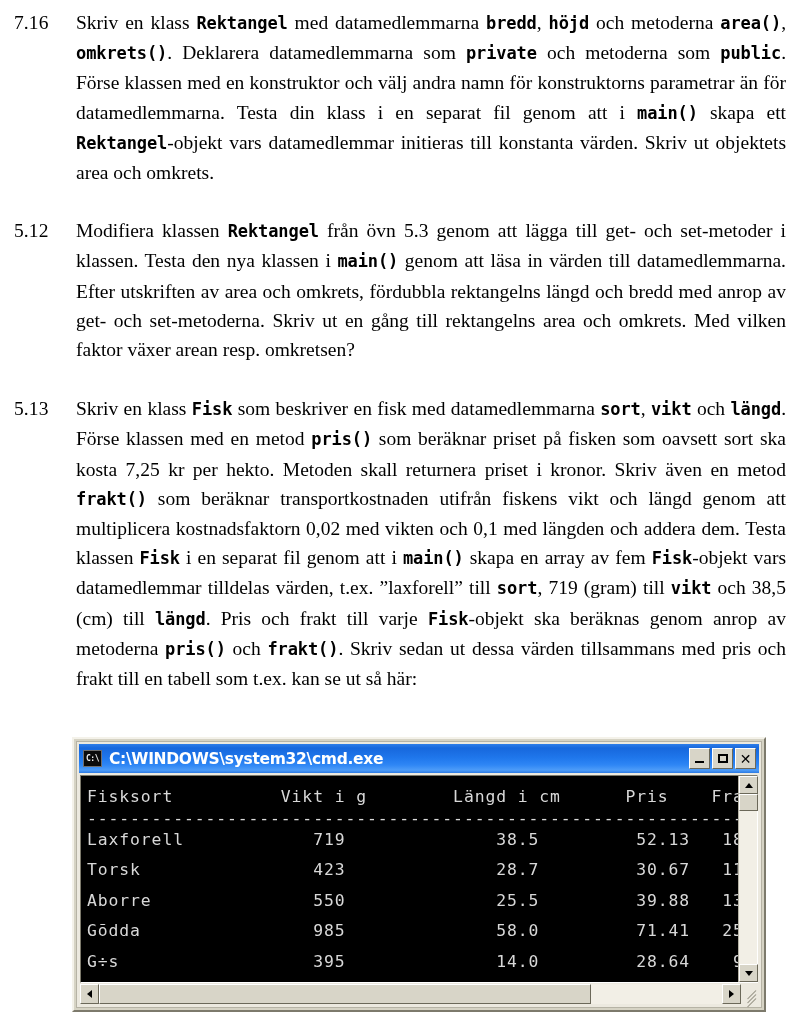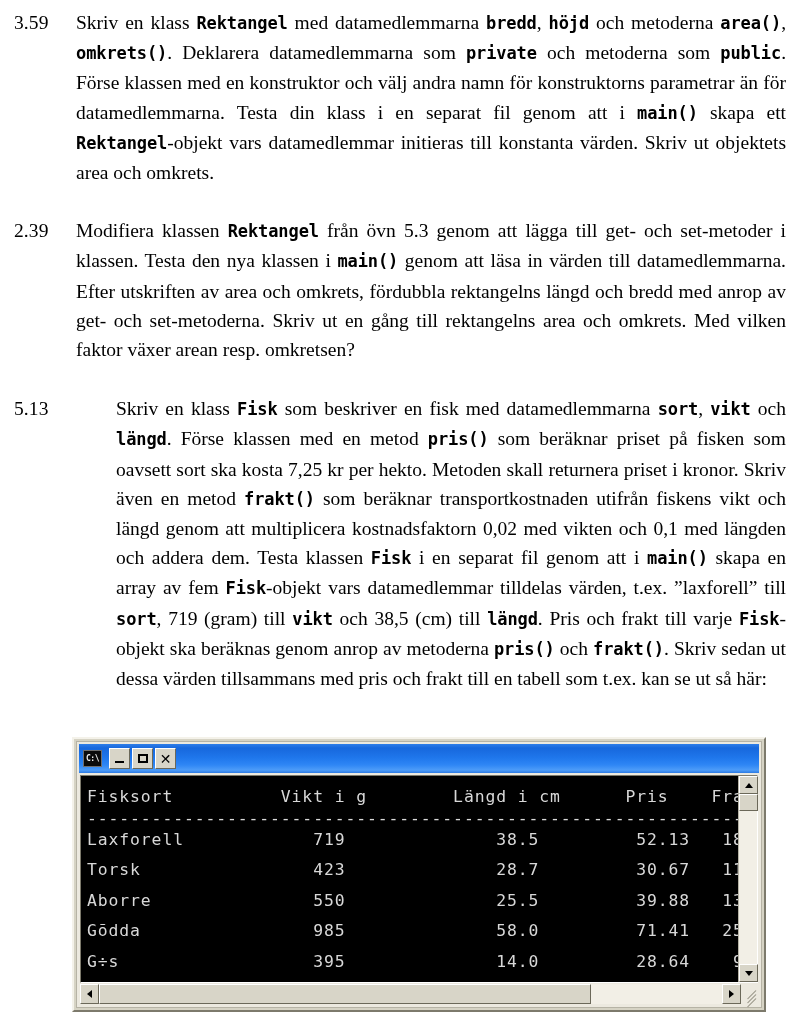--- a/index.html
+++ b/index.html
@@ -49,21 +49,21 @@
   code, .mono {
     font-family: "DejaVu Sans Mono", "Liberation Mono", monospace;
     font-size: 17px;
     font-weight: bold;
     letter-spacing: -0.1px;
   }
   .it { }
 
   #ex-511 { margin-top: 8px; }
   #ex-512 { margin-top: 29px; }
-  #ex-513 { margin-top: 30px; gap: 40px; }
+  #ex-513 { margin-top: 30px; }
 
   
   .console-window {
     position: absolute;
     left: 72px;
     top: 737px;
     width: 694px;
     height: 275px;
     background: #d6d3c4;
     border-top: 2px solid #f4f2ea;
@@ -323,47 +323,48 @@
   .grip i:nth-child(1) { bottom: 13px; }
   .grip i:nth-child(2) { bottom: 9px; }
   .grip i:nth-child(3) { bottom: 5px; }
 </style>
 </head>
 <body>
 
 <div class="page">
 
   <div class="exercise" id="ex-511">
-    <div class="ex-num">3.59</div>
+    <div class="ex-num">7.16</div>
     <div class="ex-body">
       <p><span>Skriv en klass </span><code>Rektangel</code><span> med datamedlemmarna </span><code>bredd</code><span>, </span><code>höjd</code><span> och metoderna </span><code>area()</code><span>, </span><code>omkrets()</code><span>. Deklarera datamedlemmarna som </span><code>private</code><span> och metoderna som </span><code>public</code><span>. Förse klassen med en konstruktor och välj andra namn för konstruktorns parametrar än för datamedlemmarna. Testa din klass i en separat fil genom att i </span><code>main()</code><span> skapa ett </span><code>Rektangel</code><span>-objekt vars datamedlemmar initieras till konstanta värden. Skriv ut objektets area och omkrets.</span></p>
     </div>
   </div>
 
   <div class="exercise" id="ex-512">
-    <div class="ex-num">2.39</div>
+    <div class="ex-num">5.12</div>
     <div class="ex-body">
       <p><span>Modifiera klassen </span><code>Rektangel</code><span> från övn 5.3 genom att lägga till get- och set-metoder i klassen. Testa den nya klassen i </span><code>main()</code><span> genom att </span><span class="it">läsa in</span><span> värden till datamedlemmarna. Efter utskriften av area och omkrets, fördubbla rektangelns längd och bredd med anrop av get- och set-metoderna. Skriv ut en gång till rektangelns area och omkrets. Med vilken faktor växer arean resp. omkretsen?</span></p>
     </div>
   </div>
 
   <div class="exercise" id="ex-513">
     <div class="ex-num">5.13</div>
     <div class="ex-body">
       <p><span>Skriv en klass </span><code>Fisk</code><span> som beskriver en fisk med datamedlemmarna </span><code>sort</code><span>, </span><code>vikt</code><span> och </span><code>längd</code><span>. Förse klassen med en metod </span><code>pris()</code><span> som beräknar priset på fisken som oavsett sort ska kosta 7,25 kr per hekto. Metoden skall returnera priset i kronor. Skriv även en metod </span><code>frakt()</code><span> som beräknar transportkostnaden utifrån fiskens vikt och längd genom att multiplicera kostnadsfaktorn 0,02 med vikten och 0,1 med längden och addera dem. Testa klassen </span><code>Fisk</code><span> i en separat fil genom att i </span><code>main()</code><span> skapa en array av fem </span><code>Fisk</code><span>-objekt vars datamedlemmar tilldelas värden, t.ex. ”laxforell” till </span><code>sort</code><span>, 719 (gram) till </span><code>vikt</code><span> och 38,5 (cm) till </span><code>längd</code><span>. Pris och frakt till varje </span><code>Fisk</code><span>-objekt ska beräknas genom anrop av metoderna </span><code>pris()</code><span> och </span><code>frakt()</code><span>. Skriv sedan ut dessa värden tillsammans med pris och frakt till en tabell som t.ex. kan se ut så här:</span></p>
     </div>
   </div>
 
   <div class="console-window">
     <div class="console-inner">
 
       <div class="titlebar">
         <span class="cmd-icon">
           <span>C:\</span>
         </span>
+        <span class="title-text">C:\WINDOWS\system32\cmd.exe</span>
         <span class="win-buttons">
           <span class="win-btn">
               <i class="glyph-min"></i>
             </span>
           <span class="win-btn">
               <i class="glyph-max"></i>
             </span>
           <span class="win-btn">
               <span class="glyph-close">✕</span>
             </span>

